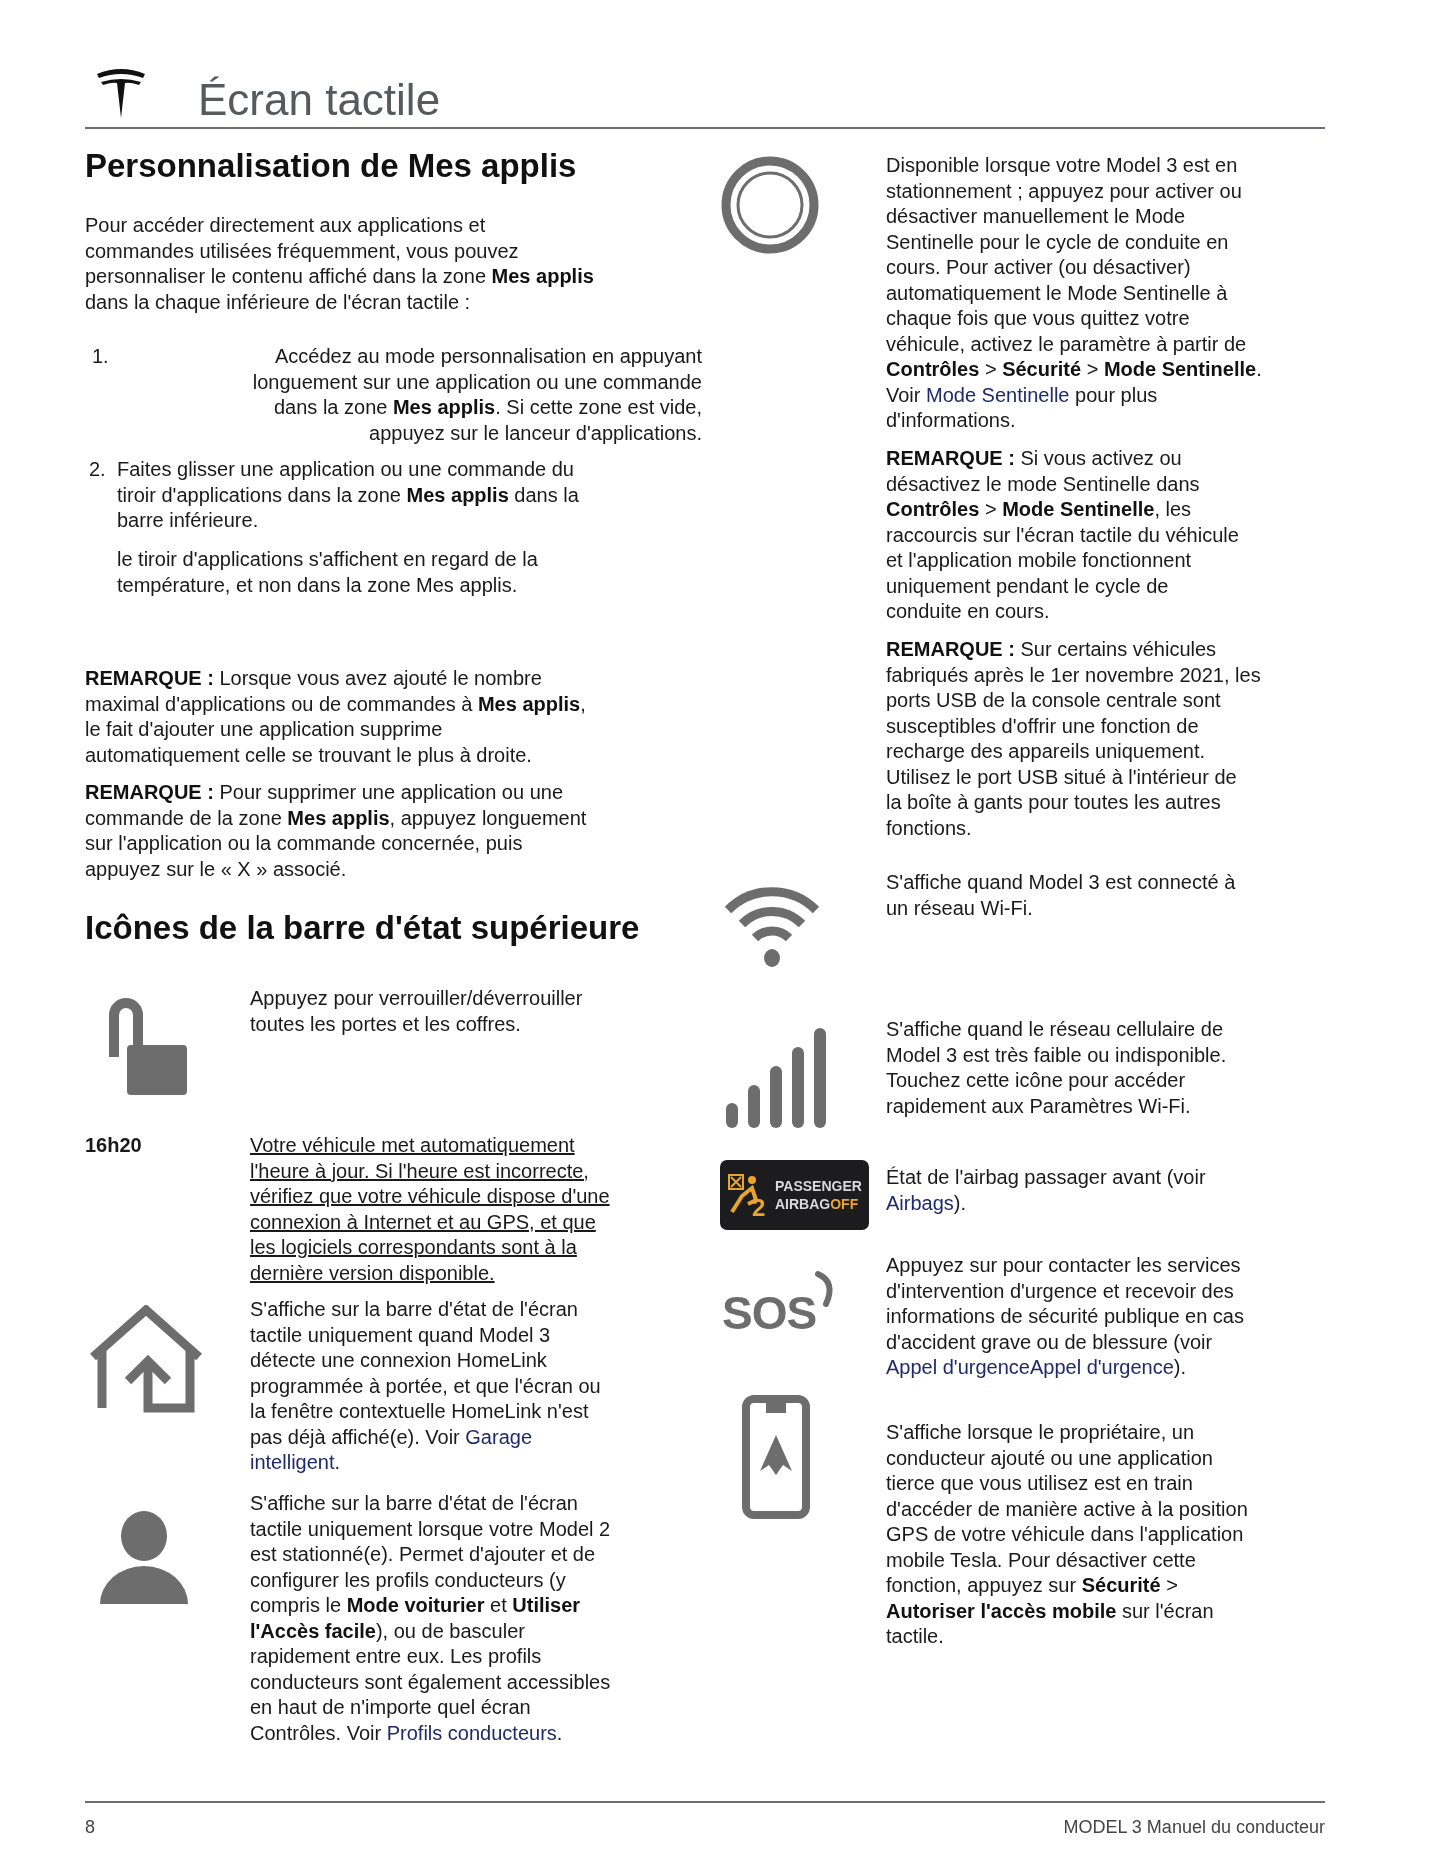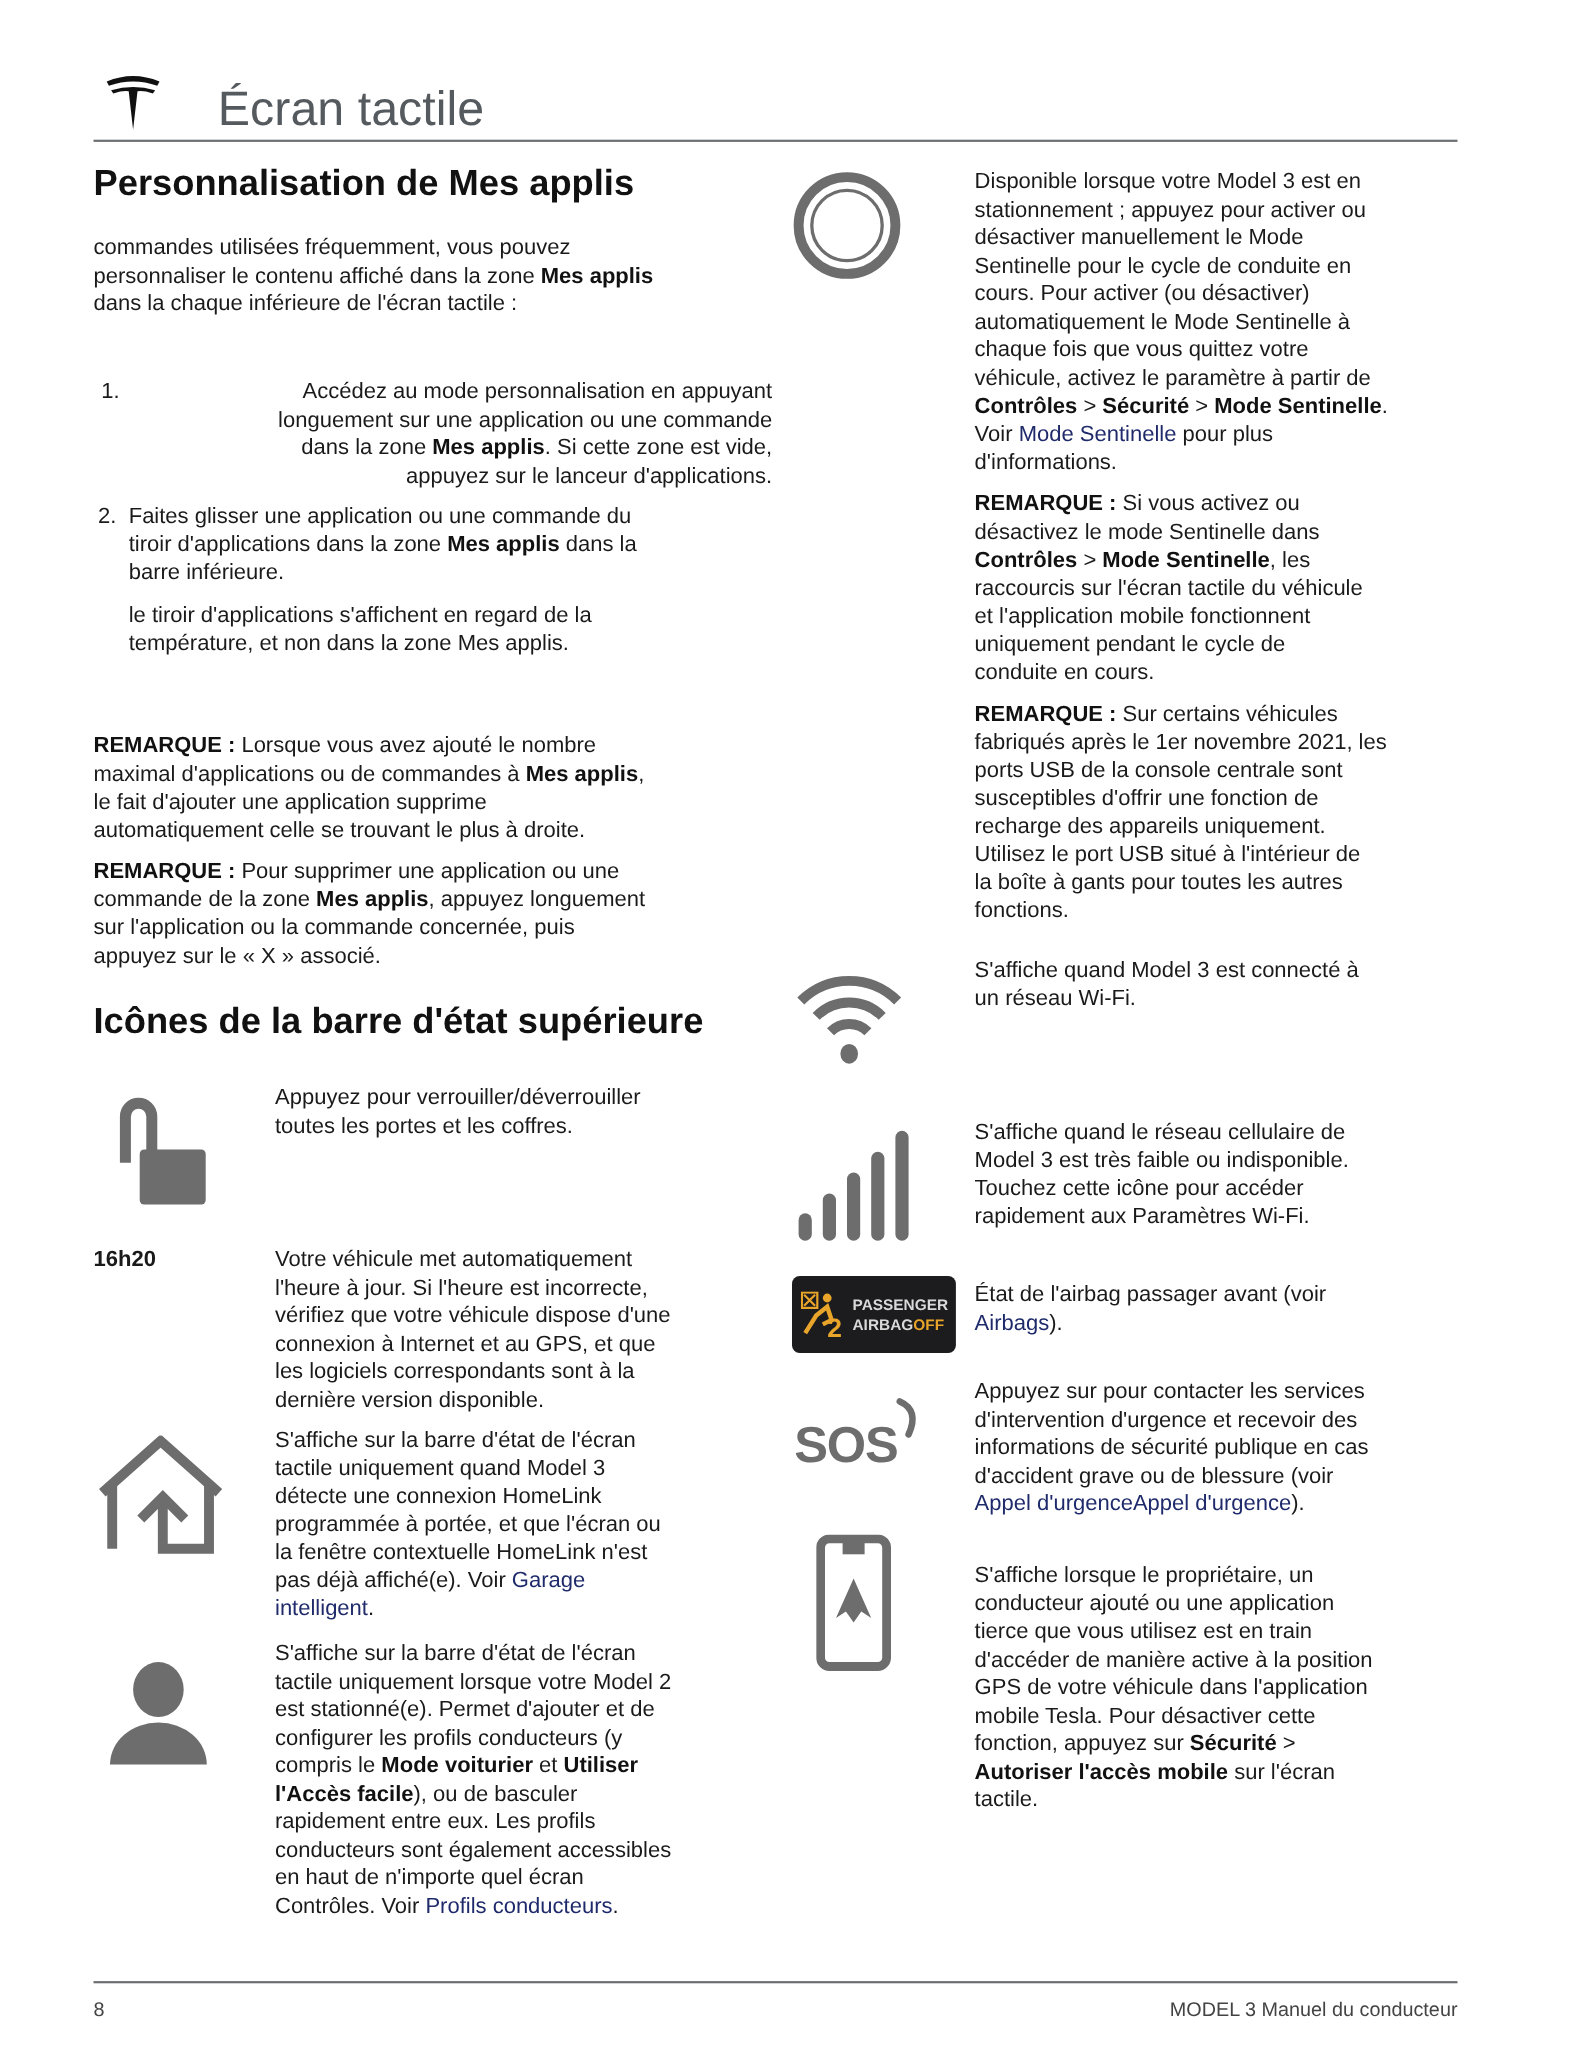--- a/index.html
+++ b/index.html
@@ -38,20 +38,21 @@
 <svg class="abs logo" viewBox="0 0 56 56">
   <path d="M4 8 Q28 -2 52 8 L50 12 Q28 4 6 12 Z" fill="#111"></path>
   <path d="M8 16 Q28 10 48 16 L46 19 Q37 16 32 17 L28 52 L24 17 Q19 16 10 19 Z" fill="#111"></path>
 </svg>
 <div class="abs header-title">Écran tactile</div>
 <div class="abs rule-top"></div>
 
 <h2 style="left:85px; top:146px;">Personnalisation de Mes applis</h2>
 
 <div class="p" style="left:85px; top:213px; width:610px;">
+  <div>Pour accéder directement aux applications et</div>
   <div>commandes utilisées fréquemment, vous pouvez</div>
   <div><span>personnaliser le contenu affiché dans la zone </span><b>Mes applis</b></div>
   <div>dans la chaque inférieure de l'écran tactile :</div>
 </div>
 
 <div class="p" style="left:92px; top:344px; width:610px;">
   <span class="abs" style="left:0; top:0;">1.</span>
   <div style="margin-left:25px;text-align:right;">
     <div>Accédez au mode personnalisation en appuyant</div>
     <div>longuement sur une application ou une commande</div>
@@ -93,21 +94,21 @@
 <svg class="icon" style="left:100px; top:995px;" width="92" height="104" viewBox="0 0 92 104">
   <path d="M14 62 L14 20 A12 12 0 0 1 38 20 L38 62" fill="none" stroke="#6d6d6d" stroke-width="10"></path>
   <rect x="27" y="50" width="60" height="50" rx="4" fill="#6d6d6d"></rect>
 </svg>
 <div class="p" style="left:250px; top:986px; width:460px;">
   <div>Appuyez pour verrouiller/déverrouiller</div>
   <div>toutes les portes et les coffres.</div>
 </div>
 
 <div class="p label-time" style="left:85px; top:1133px;">16h20</div>
-<div class="p" style="left:250px; top:1133px; width:460px;">
+<div class="p" style="left:250px; top:1133px; width:460px;text-decoration:underline;">
   <div>Votre véhicule met automatiquement</div>
   <div>l'heure à jour. Si l'heure est incorrecte,</div>
   <div>vérifiez que votre véhicule dispose d'une</div>
   <div>connexion à Internet et au GPS, et que</div>
   <div>les logiciels correspondants sont à la</div>
   <div>dernière version disponible.</div>
 </div>
 
 <svg class="icon" style="left:88px; top:1305px;" width="120" height="110" viewBox="0 0 120 110">
   <path d="M5 52 L58 5 L111 52" fill="none" stroke="#6d6d6d" stroke-width="9"></path>

